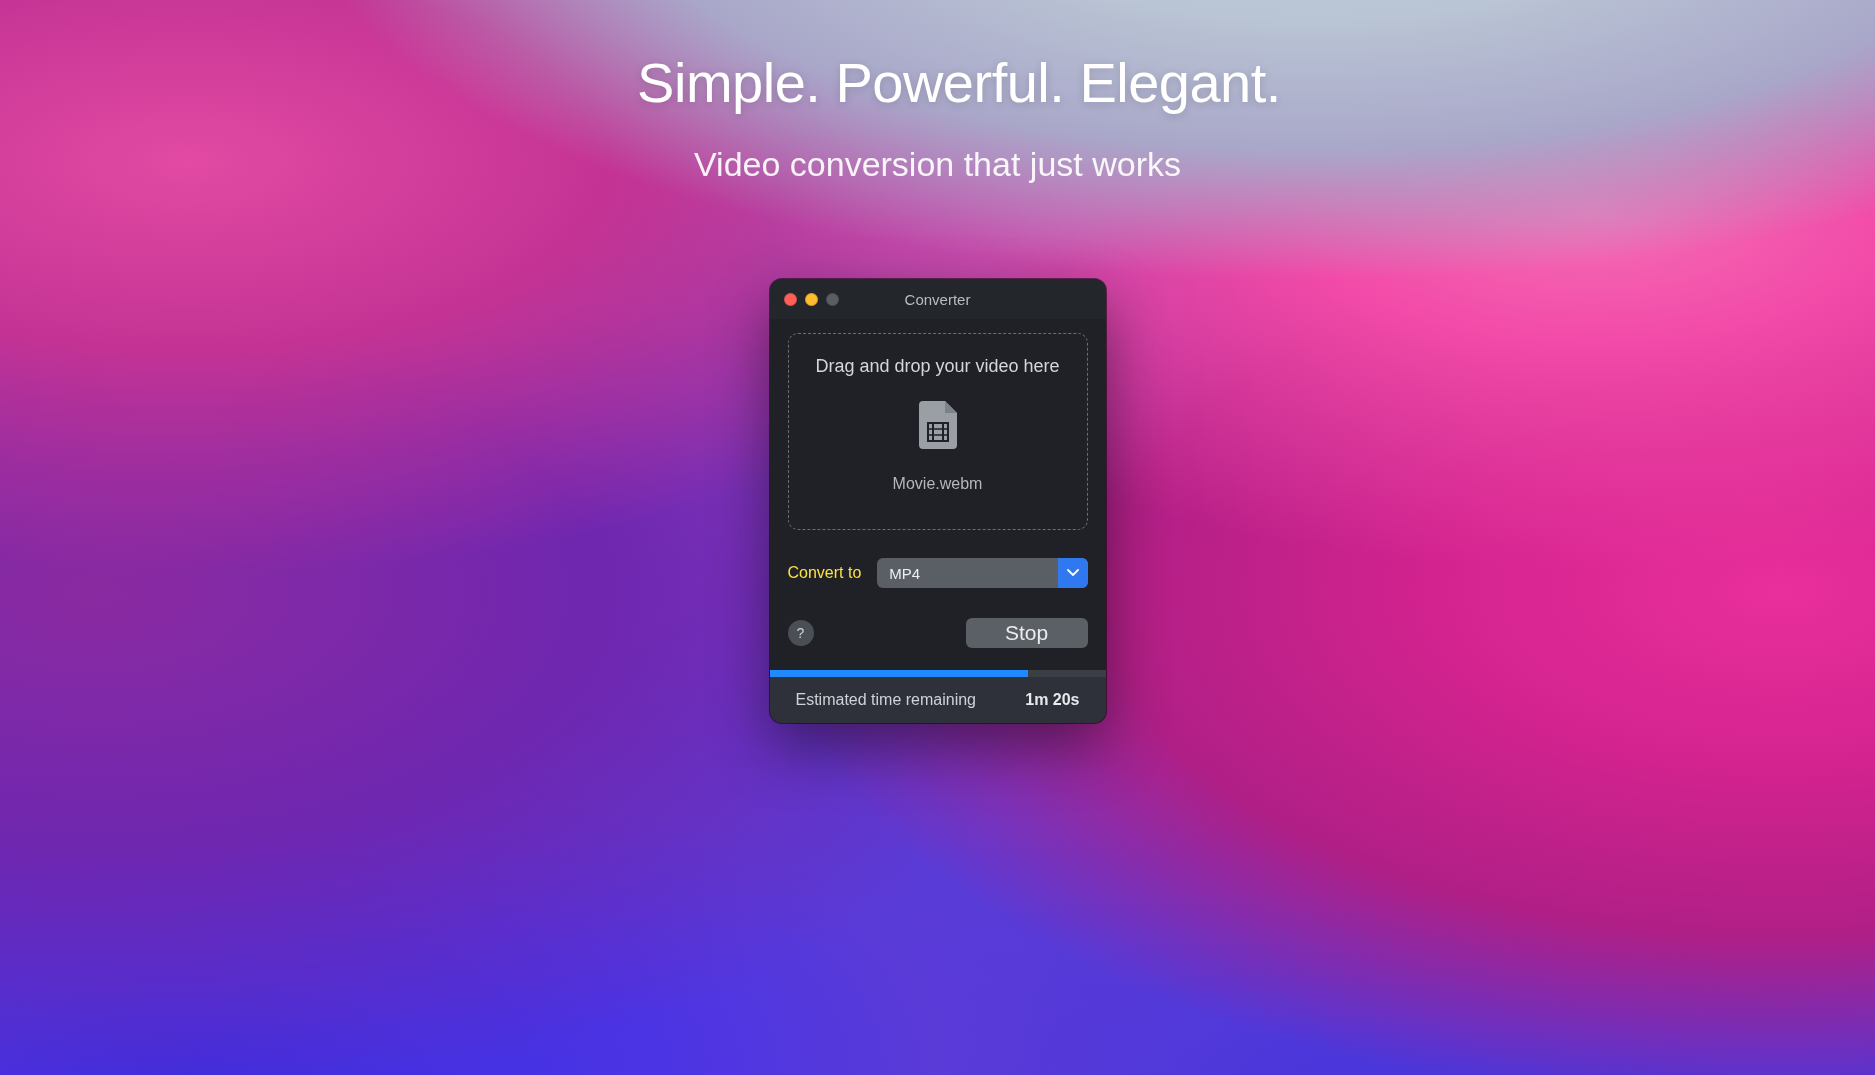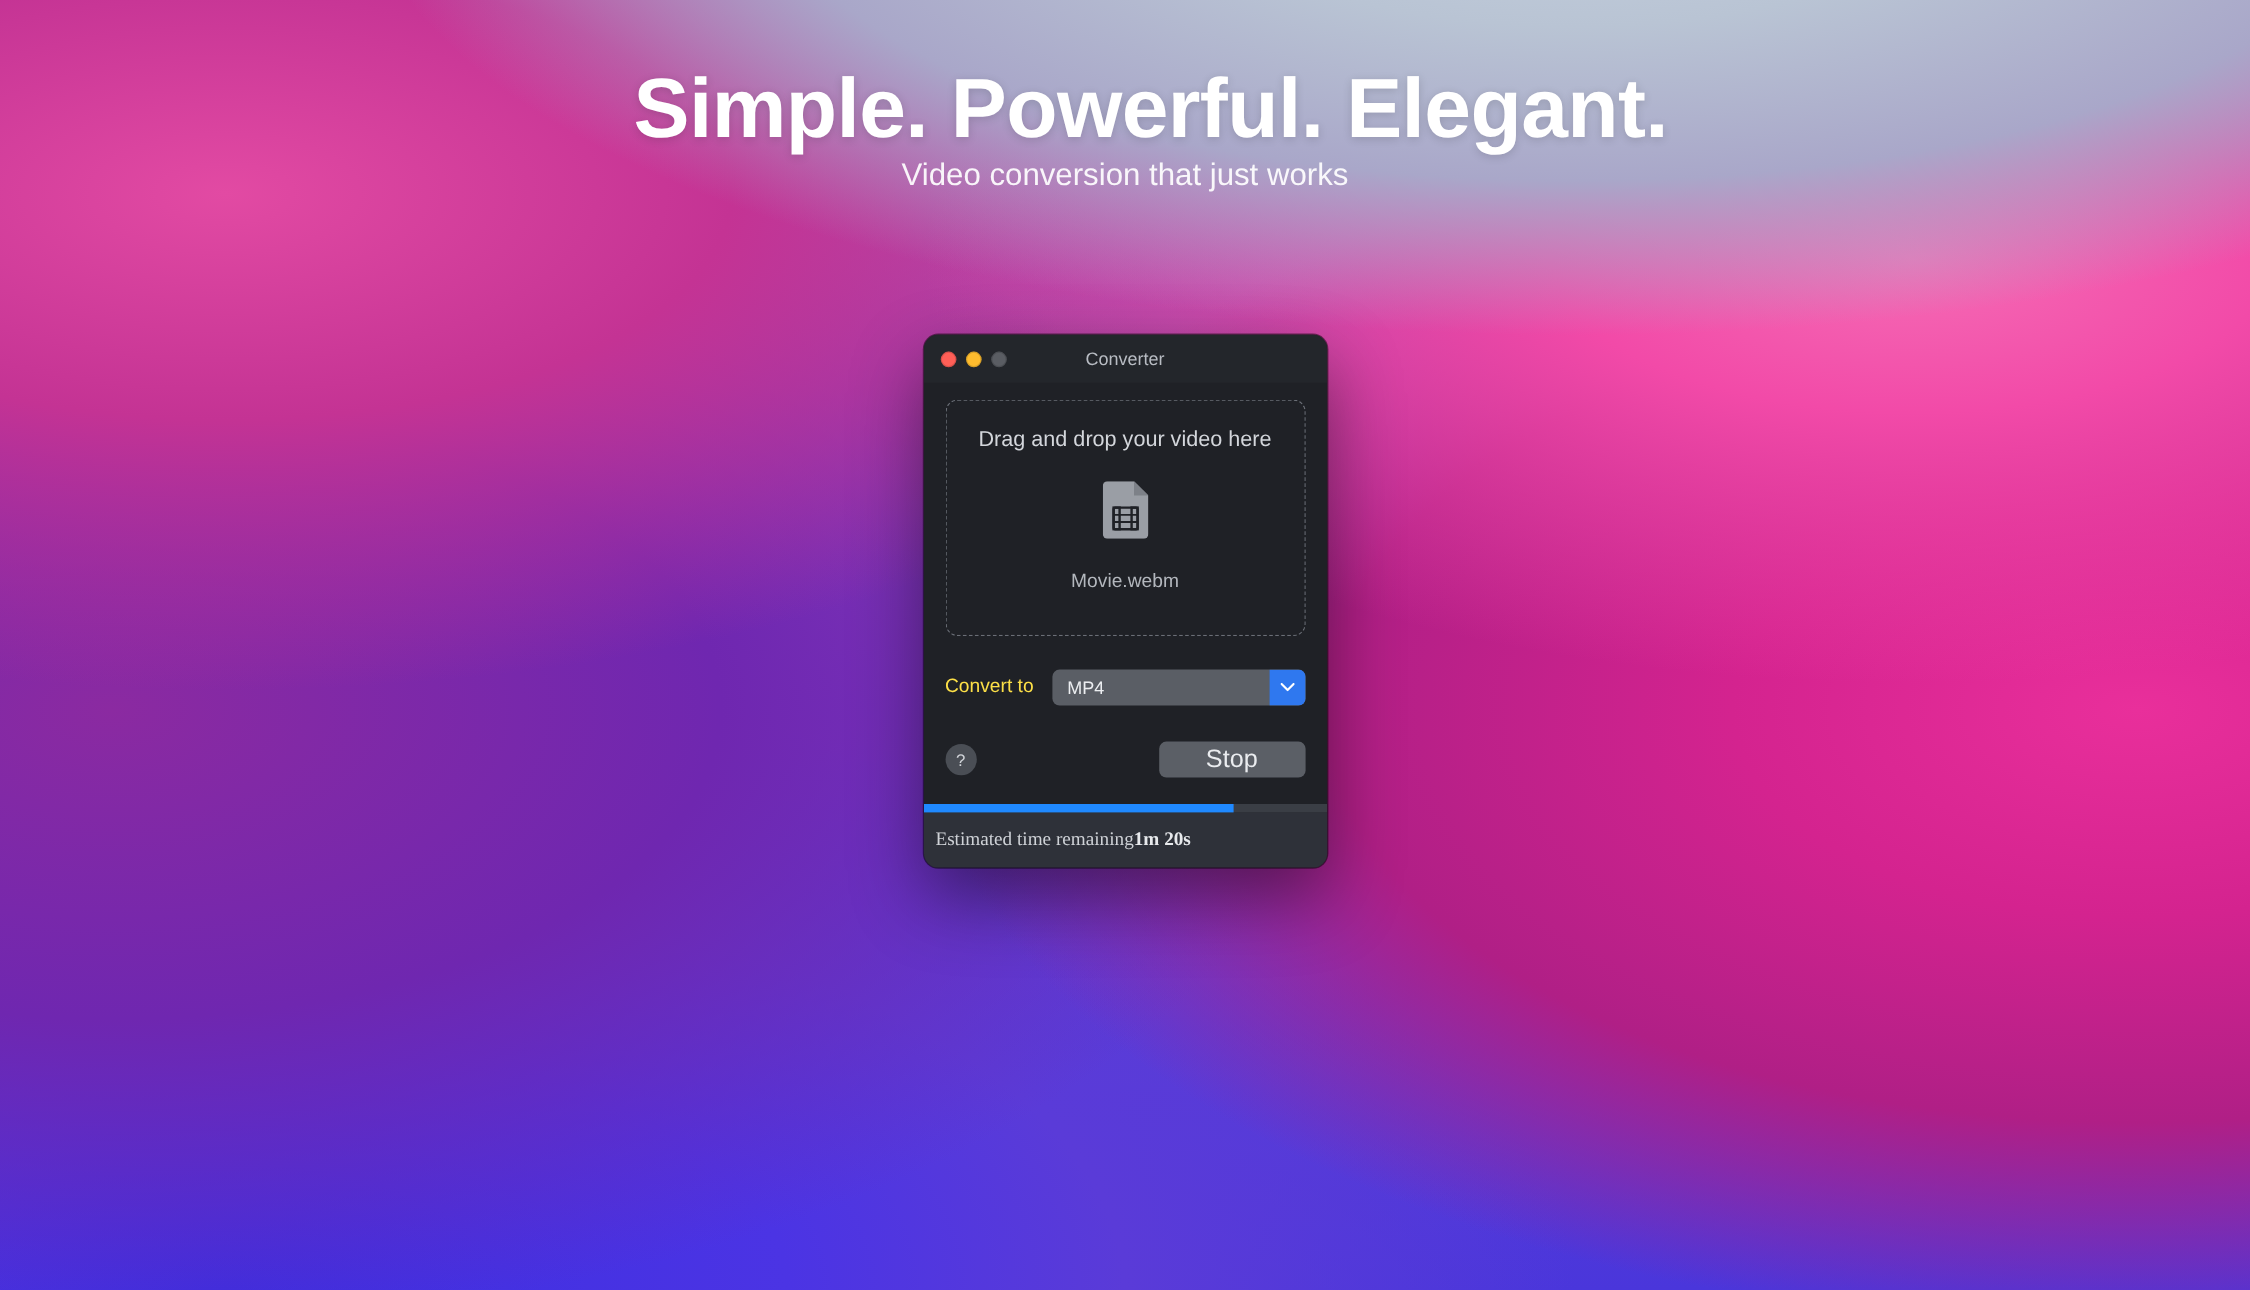--- a/index.html
+++ b/index.html
@@ -21,28 +21,29 @@
       radial-gradient(100% 80% at 10% 100%, #3d2ee0 0%, #4b34e4 25%, #5a3bd8 40%, rgba(90,59,216,0) 60%),
       linear-gradient(180deg, #a36fbb 0%, #a246b0 30%, #7b3cc7 55%, #5d3ed5 75%, #4a36db 100%);
   }
   .hero {
     position: relative;
     text-align: center;
     padding-top: 50px;
     color: #ffffff;
   }
   .hero h1 {
-    font-size: 70px;
-    font-weight: 700;
+    font-size: 56px;
+    font-weight: 400;
     letter-spacing: -0.5px;
     text-shadow: 0 2px 8px rgba(0,0,0,.15);
     padding-left: 43px;
   }
   .hero p {
-    font-size: 26px;
+    margin-top: 30px;
+    font-size: 34px;
     font-weight: 300;
     color: rgba(255,255,255,0.92);
   }
   
   .window {
     position: absolute;
     left: 50%; top: 279px;
     transform: translateX(-50%);
     width: 336px;
     background: #1f2126;
@@ -144,22 +145,22 @@
     height: 7px; width: 100%;
     background: #3a3e45;
     position: relative;
   }
   .progress-fill {
     position: absolute; left: 0; top: 0; bottom: 0;
     background: #1f89ff;
   }
   .footer {
     background: #2e3139;
-    padding: 14px 10px;
-    display: flex; align-items: center; font-family: Liberation Serif, serif;
+    padding: 14px 26px;
+    display: flex; justify-content: space-between; align-items: center;
   }
   .footer-label { font-size: 16px; color: #cfd2d7; font-weight: 500; }
   .footer-value { font-size: 16px; color: #e7e9ec; font-weight: 600; }
 </style>
 </head>
 <body>
 
 <div class="bg"></div>
 
 <div class="hero">

